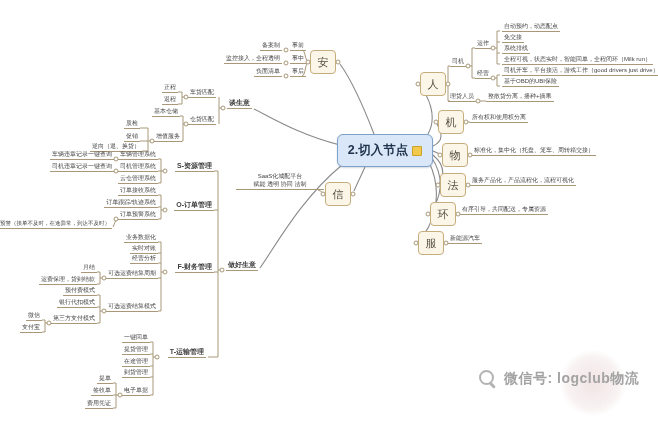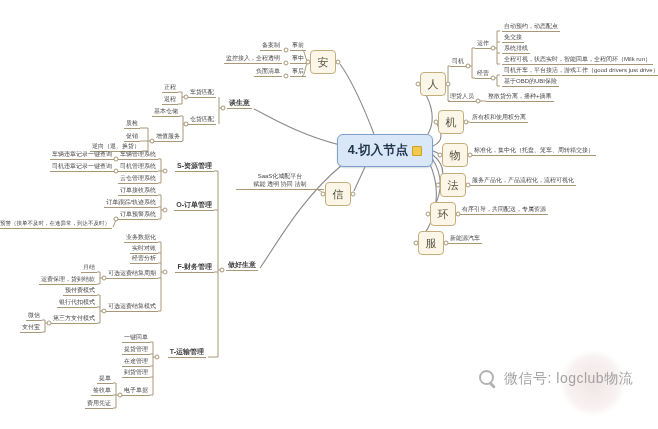--- a/index.html
+++ b/index.html
@@ -14,21 +14,21 @@
       background:#fcf6e8;border-radius:4px;display:flex;align-items:center;justify-content:center;
       font-size:11px;color:#55503f;}
   .ctr{position:absolute;left:337px;top:134px;width:96px;height:33px;box-sizing:border-box;
        background:#d9e7f8;border:1.5px solid #7fa0c8;border-radius:6px;display:flex;
        align-items:center;justify-content:center;gap:4px;font-size:12.5px;font-weight:bold;color:#22344d;
        box-shadow:0 1px 2px rgba(120,140,170,.35);}
   .marker{width:8px;height:8px;background:#f2c94c;border:1px solid #c9a227;border-radius:1px;display:inline-block;}
   .note2{position:absolute;left:236px;top:172px;width:84px;text-align:center;font-size:6px;line-height:8px;
          padding:0 2px 1px 2px;border-bottom:1px solid #a89878;color:#474747;}
   .wm{position:absolute;left:478px;top:369px;display:flex;align-items:center;gap:6px;color:#a3a3a3;
-      font-size:14px;font-weight:normal;letter-spacing:.5px;}
+      font-size:14px;font-weight:bold;letter-spacing:.5px;}
   .mag{position:relative;width:20px;height:20px;}
   .mag .lens{position:absolute;left:1px;top:1px;width:11px;height:11px;border:2.5px solid #b3b3b3;border-radius:50%;}
   .mag .handle{position:absolute;left:13px;top:13px;width:2.5px;height:7px;background:#b3b3b3;transform:rotate(-45deg);border-radius:2px;}
   .stamp{position:absolute;left:560px;top:350px;width:66px;height:66px;border-radius:50%;
          background:radial-gradient(circle,rgba(200,150,150,.25) 0%,rgba(200,150,150,.12) 55%,rgba(200,150,150,0) 72%);}
 </style>
 </head>
 <body>
 
 <div id="stage">
@@ -78,21 +78,21 @@
       <circle cx="428" cy="214" r="2"></circle>
         <circle cx="458" cy="214" r="2"></circle>
       <circle cx="416" cy="243" r="2"></circle>
         <circle cx="446" cy="243" r="2"></circle>
       <circle cx="323" cy="194" r="2"></circle>
         <circle cx="353" cy="194" r="2"></circle>
     </g>
   </svg>
 
   <div class="ctr">
-    <span>4.切入节点</span>
+    <span>2.切入节点</span>
     <span class="marker"></span>
   </div>
 
   <div class="bx" style="left:310px;top:50px">安</div>
   <div class="bx" style="left:420px;top:72px">人</div>
   <div class="bx" style="left:438px;top:110px">机</div>
   <div class="bx" style="left:442px;top:143px">物</div>
   <div class="bx" style="left:440px;top:173px">法</div>
   <div class="bx" style="left:430px;top:202px">环</div>
   <div class="bx" style="left:418px;top:231px">服</div>

